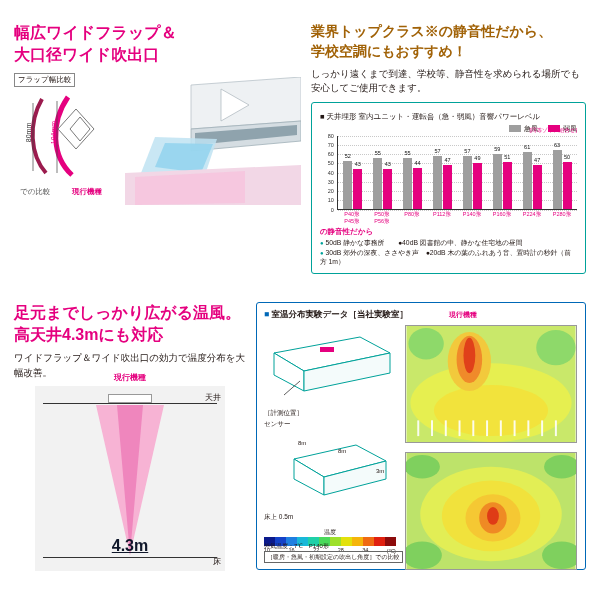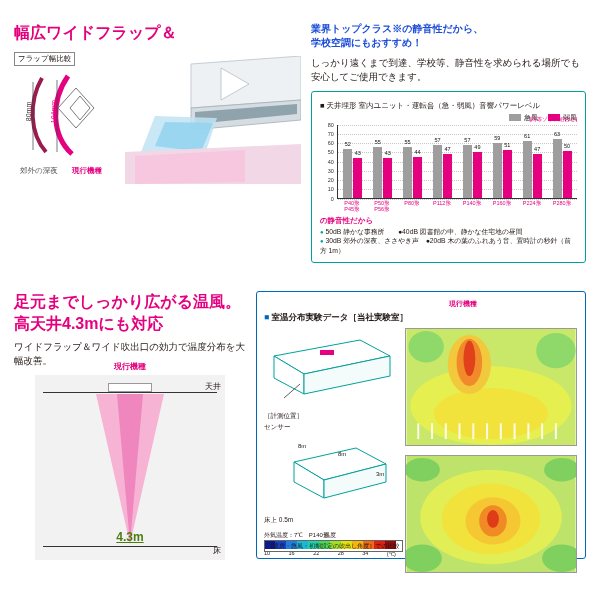--- a/index.html
+++ b/index.html
@@ -29,21 +29,21 @@
   
   .top-row { display:flex; margin-top:12px; }
   .col-left { width:292px; }
   .col-right { width:280px; margin-left:10px; }
 
   h2.pink {
     color:#e5007f; font-size:16px; font-weight:bold; line-height:1.35;
     margin:0 0 6px 0;
   }
   h2.teal {
-    color:#1d4ed8; font-size:10px; font-weight:bold; line-height:1.4;
+    color:#a16207; font-size:14px; font-weight:bold; line-height:1.4;
     margin:0 0 6px 0;
   }
   .lead { font-size:9.5px; line-height:1.5; margin:0 0 6px 0; }
 
   
   .flap-area { position:relative; height:140px;text-align:center; }
   .flap-label {
     position:absolute; left:0; top:2px; font-size:7.5px;
     border:1px solid #888; padding:1px 3px; background:#fff;
   }
@@ -102,24 +102,24 @@
     width:0; height:0;
     border-left:34px solid transparent; border-right:34px solid transparent;
     border-top:150px solid #f7b3d4;
   }
   .plume2 {
     position:absolute; left:50%; transform:translateX(-50%); top:19px;
     width:0; height:0;
     border-left:13px solid transparent; border-right:13px solid transparent;
     border-top:150px solid #ef86bd;
   }
-  .dim43 { position:absolute; left:50%; transform:translateX(-50%); bottom:16px; font-size:12px; font-weight:bold; color:#4d7c0f;text-decoration:underline; }
-
-  
-  .panel-blue { border:1px solid #0068b7; border-radius:3px; padding:20px 7px; height:268px; position:relative; }
+  .dim43 { position:absolute; left:50%; transform:translateX(-50%); bottom:16px; font-size:16px; font-weight:bold; color:#0f172a;text-decoration:underline; }
+
+  
+  .panel-blue { border:1px solid #0068b7; border-radius:3px; padding:6px 7px; height:268px; position:relative; }
   .pb-title { font-size:8.5px; font-weight:bold; }
   .pb-title .sq { color:#0068b7; }
   .pb-sub { position:absolute; right:108px; top:7px; font-size:7px; color:#e5007f; font-weight:bold; }
   .pb-body { display:flex; margin-top:4px; }
   .pb-left { width:135px; }
   .pb-right { width:172px; margin-left:6px; }
 
   .room3d { position:relative; width:132px; height:78px; }
   .sensor-lab { font-size:6.5px; margin-top:2px; }
   .room3d-2 { position:relative; width:132px; height:72px; margin-top:8px; }
@@ -141,36 +141,37 @@
 <body>
 
 <div class="page">
 
 
   <div class="top-row">
 
     <div class="col-left">
       <h2 class="pink">
         <span>幅広ワイドフラップ＆</span><br>
+        <span>大口径ワイド吹出口</span>
       </h2>
 
       <div class="flap-area">
         <span class="flap-label">フラップ幅比較</span>
 
         <svg class="flap-box" viewBox="0 0 86 86">
           <path d="M18 6 C 4 30, 6 62, 22 80" stroke="#9b1b4e" stroke-width="4" fill="none"></path>
           <path d="M44 4 C 26 30, 28 64, 48 82" stroke="#e5007f" stroke-width="5" fill="none"></path>
           <polygon points="52,16 70,36 52,56 34,36" fill="none" stroke="#7a7a7a" stroke-width="1"></polygon>
           <polygon points="56,24 66,36 56,48 46,36" fill="none" stroke="#7a7a7a" stroke-width="1"></polygon>
           <line x1="9" y1="10" x2="9" y2="78" stroke="#444" stroke-width="0.7"></line>
           <line x1="33" y1="8" x2="33" y2="80" stroke="#444" stroke-width="0.7"></line>
         </svg>
         <span class="dimtxt" style="left:5px; top:58px; transform:rotate(-90deg);">80mm</span>
         <span class="dimtxt" style="left:28px; top:58px; transform:rotate(-90deg); color:#e5007f;">104mm</span>
-        <span class="cap-old">郊外の深夜</span>
+        <span class="cap-old">での比較</span>
         <span class="cap-new">現行機種</span>
 
         <svg class="unit-img" viewBox="0 0 176 128">
           <rect x="0" y="0" width="176" height="128" fill="#ffffff"></rect>
           <polygon points="66,8 176,0 176,44 66,52" fill="#eef1f3" stroke="#b9c3c9" stroke-width="0.8"></polygon>
           <polygon points="66,52 176,44 176,64 66,74" fill="#d5dde2" stroke="#9fb0b8" stroke-width="0.8"></polygon>
           <polygon points="70,56 172,48 172,58 70,68" fill="#8fa3ad"></polygon>
           <polygon points="30,60 92,62 78,104 16,96" fill="#bfe3f2" opacity="0.85"></polygon>
           <polygon points="40,66 88,67 76,96 30,90" fill="#8ed2ee" opacity="0.8"></polygon>
           <polygon points="0,96 176,88 176,128 0,128" fill="#f2d7e6"></polygon>

